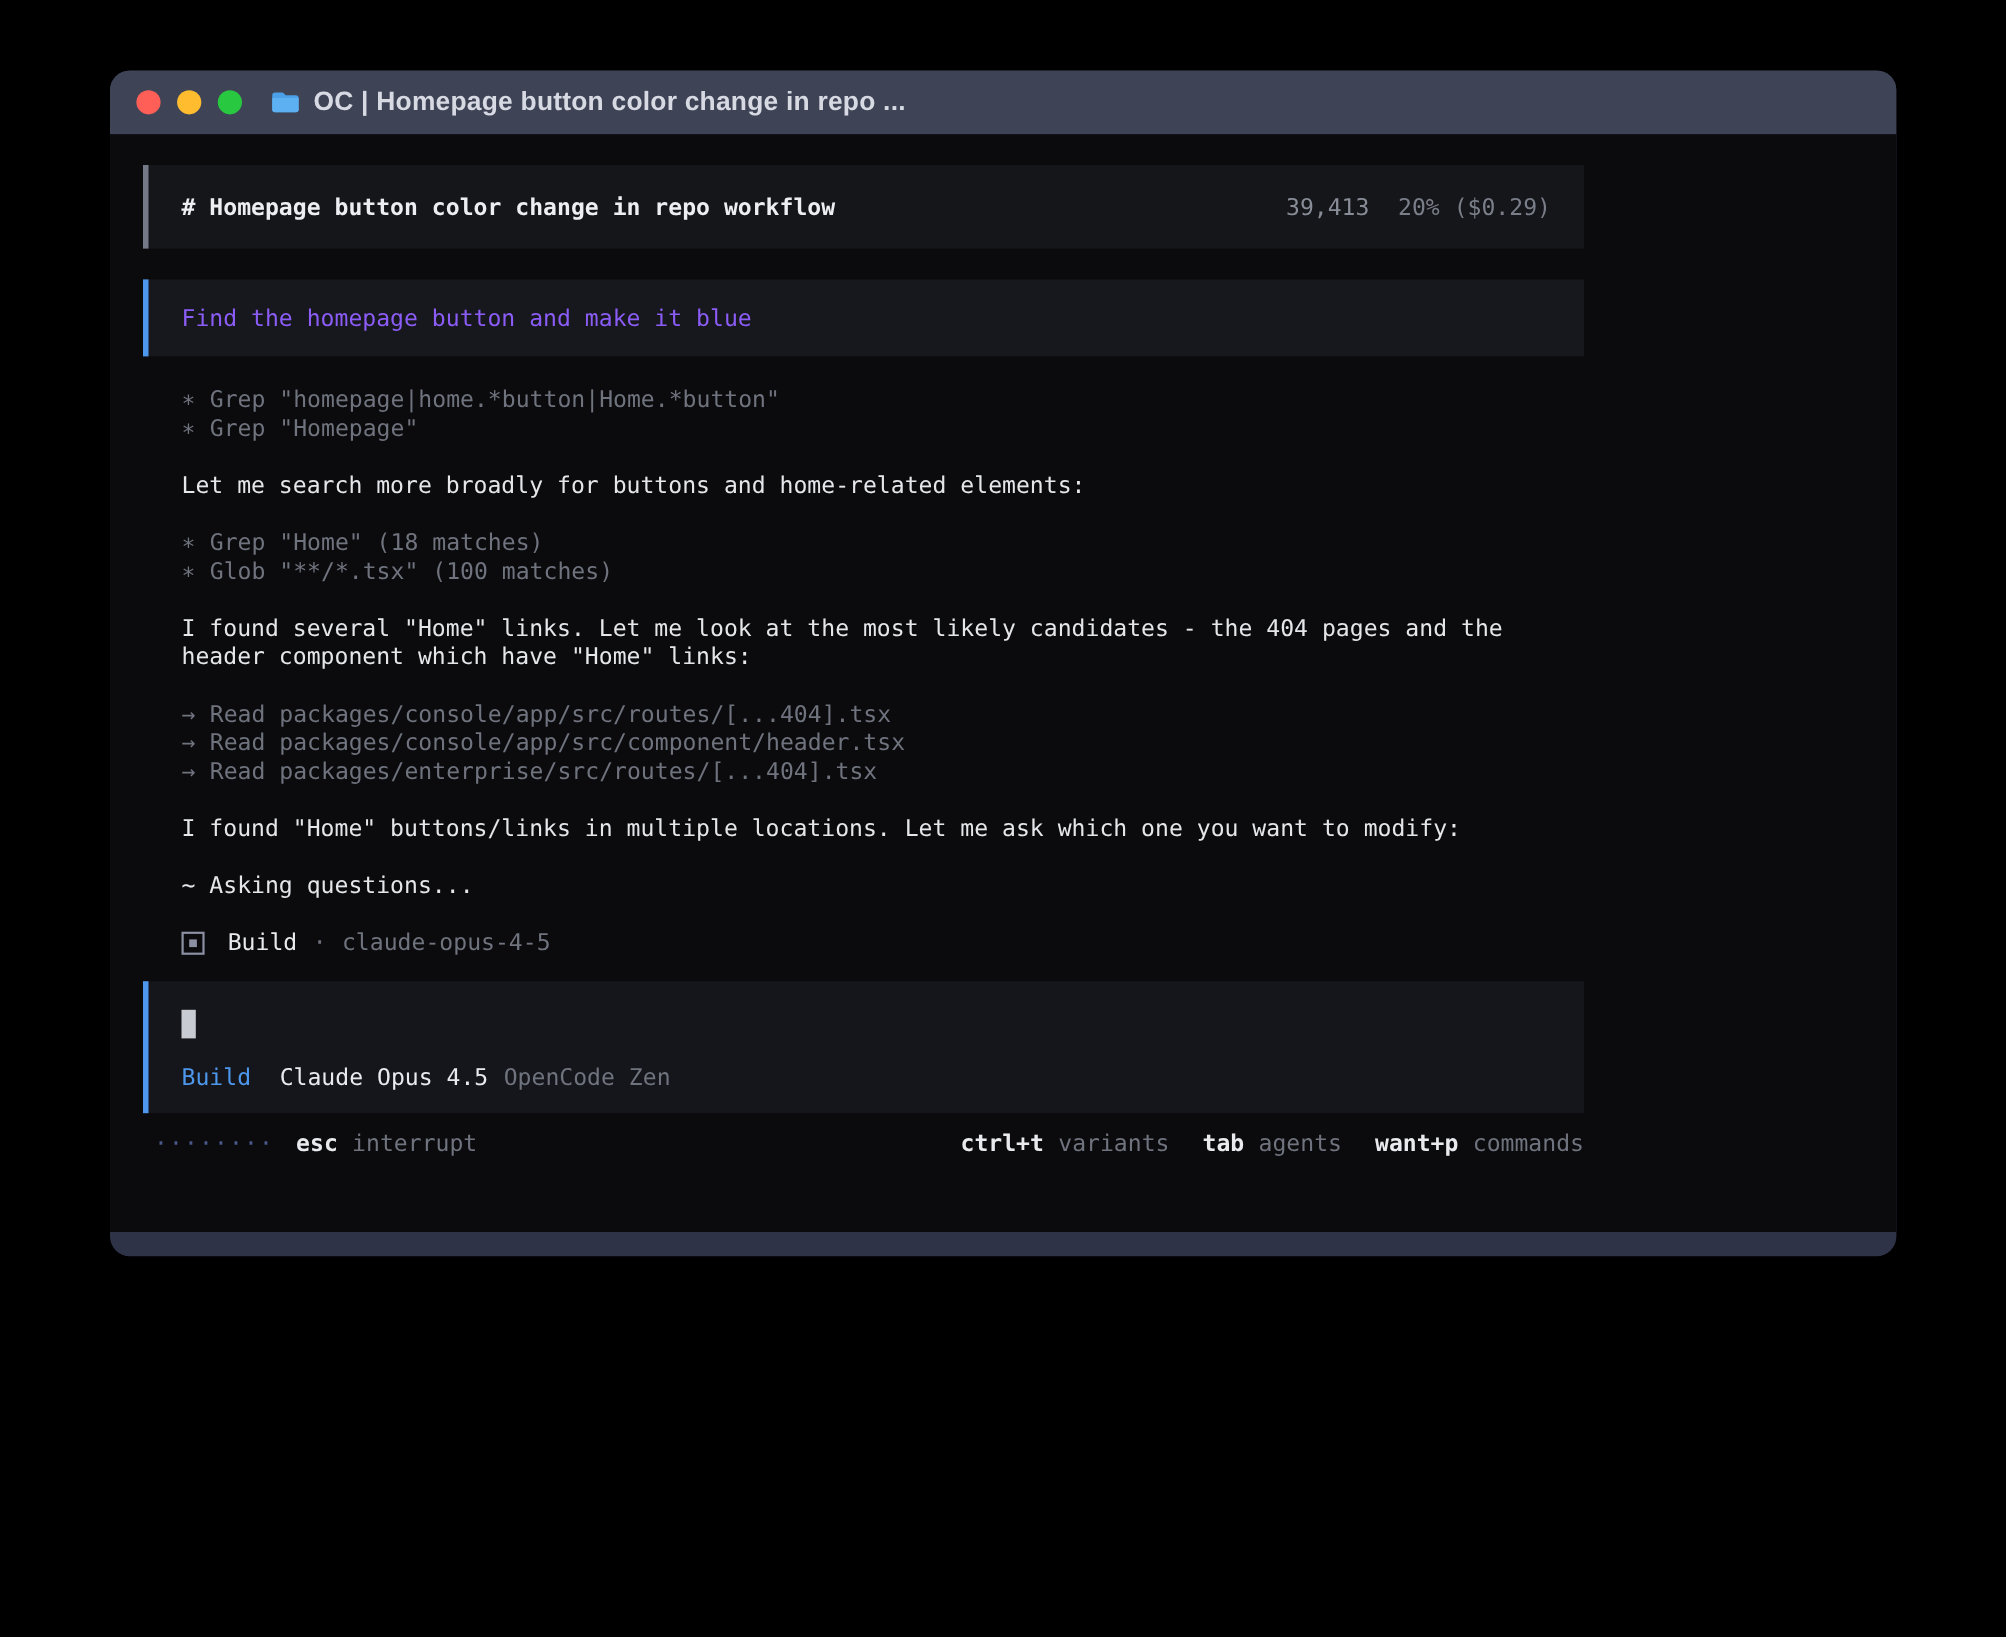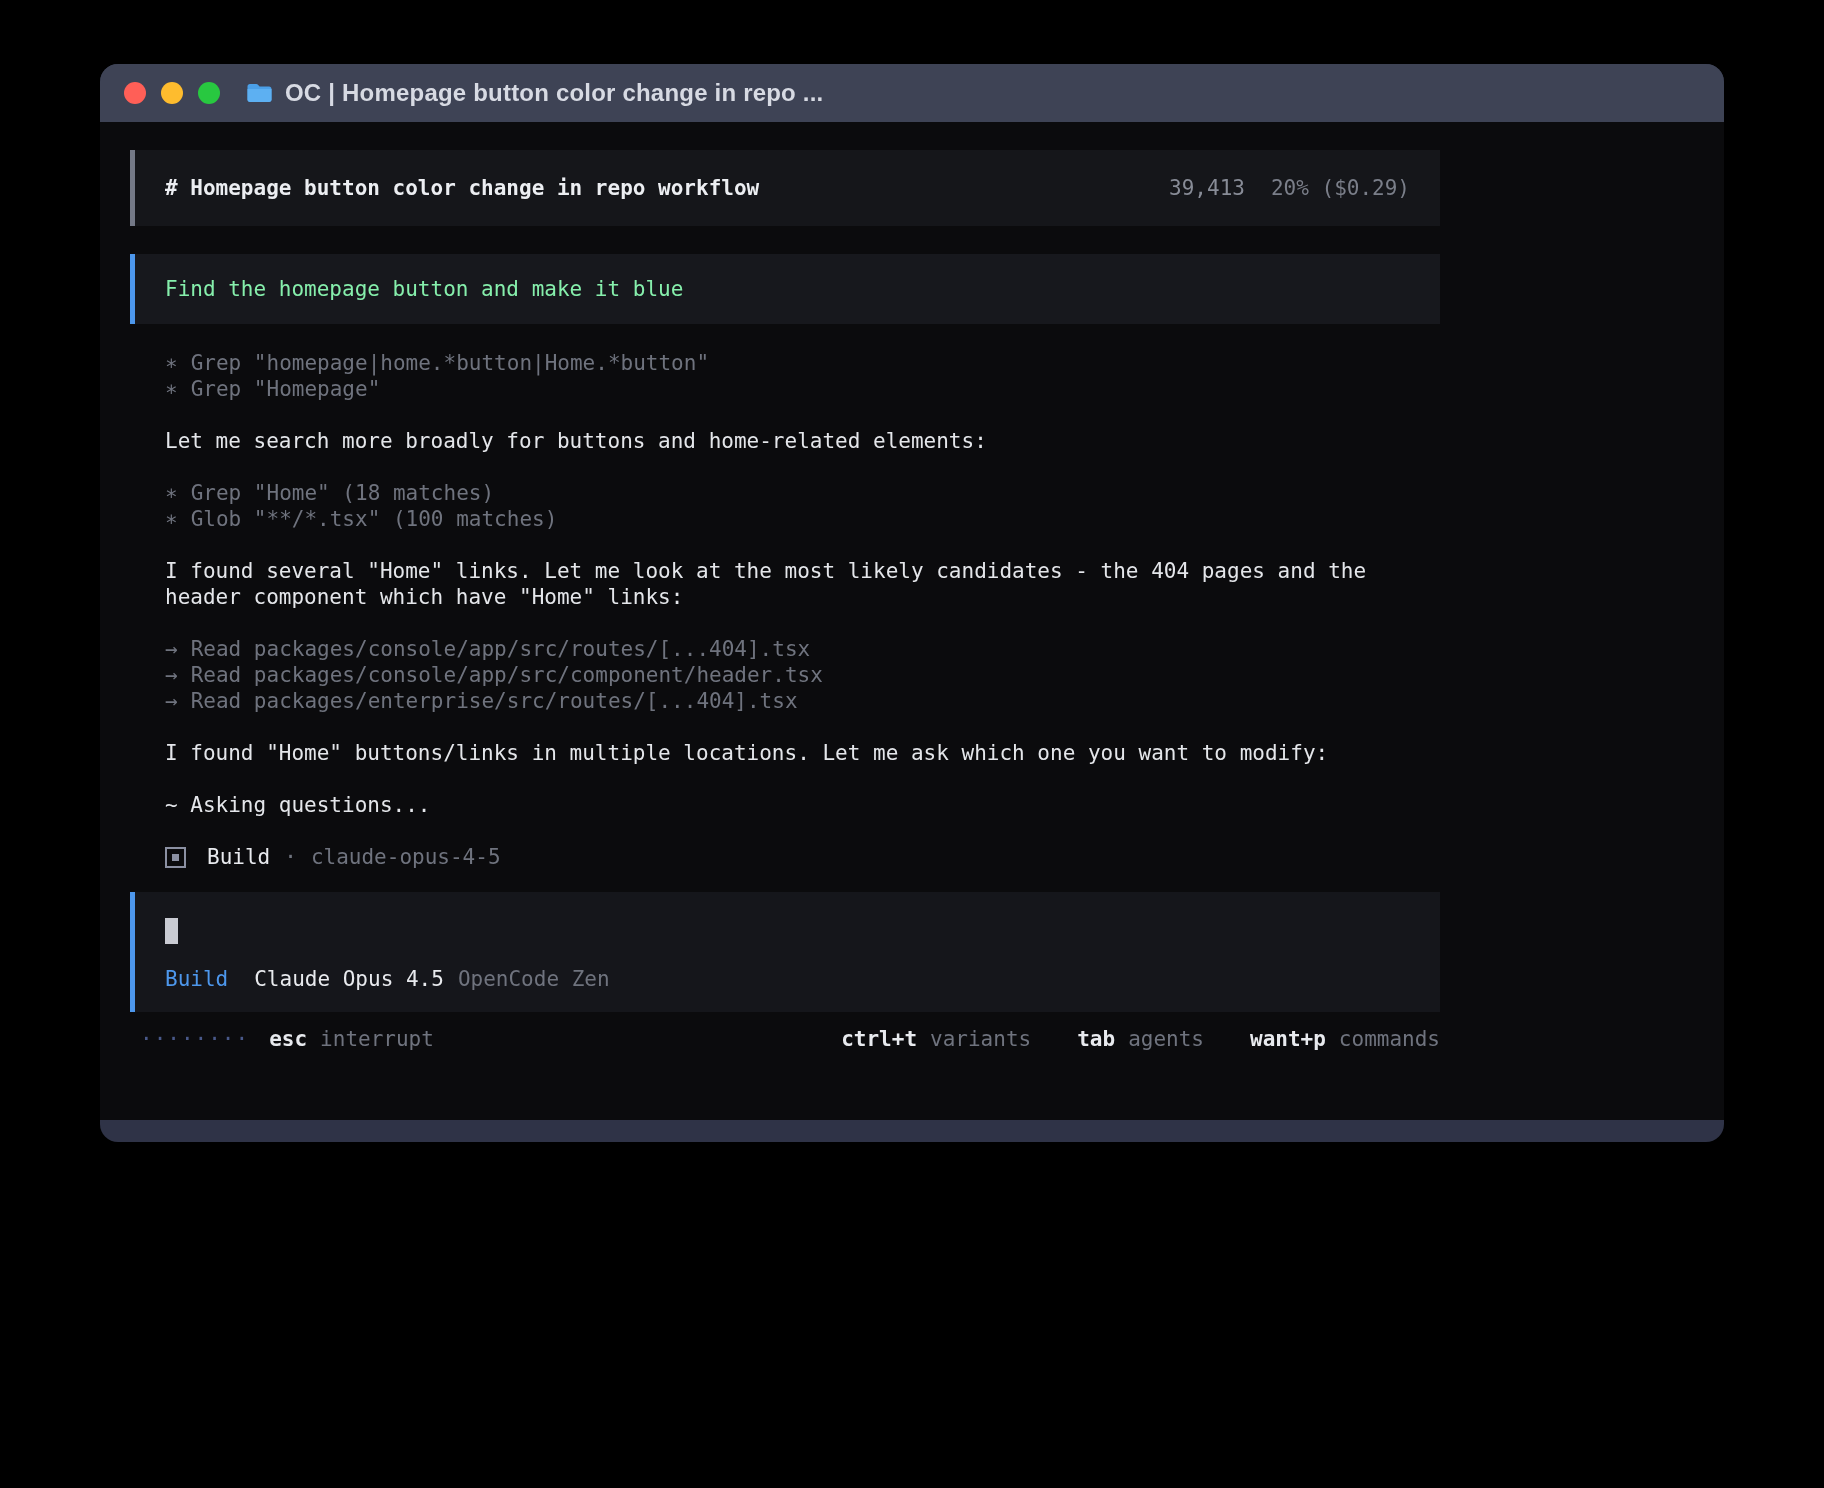--- a/index.html
+++ b/index.html
@@ -57,21 +57,21 @@
   .sh-title { color: #eceef2; font-weight: 700; white-space: nowrap; }
   .sh-right { display: flex; gap: 26px; white-space: nowrap; }
   .tokens { color: #888c97; }
   .cost { color: #7a7e89; }
 
   .user-msg {
     margin-top: 28px;
     background: #17181d;
     border-left: 5px solid #4d97ec;
     padding: 22px 30px;
-    color: #86efac;
+    color: #8b5cf6;
     box-sizing: border-box;
   }
 
   .msg { margin: 26px 0 0 35px; color: #e4e6ea; max-width: 1275px; }
   .msg.first { margin-top: 30px; }
 
   .tool-group { margin: 26px 0 0 35px; color: #6f737e; }
   .tool-line { display: flex; gap: 13px; white-space: nowrap; }
 
   .agent-row { margin: 26px 0 0 35px; display: flex; align-items: center; }
@@ -98,21 +98,21 @@
   .mode { color: #4d97ec; }
   .imodel { color: #e8eaee; margin-left: 26px; }
   .provider { color: #6f737e; margin-left: 14px; }
 
   .footer {
     margin-top: 14px; width: 100%;
     display: flex; align-items: center;
     padding-left: 10px; box-sizing: border-box;
   }
   .spinner { color: #49598a; letter-spacing: 1px; }
-  .hint { display: flex; gap: 13px; white-space: nowrap; margin-left: 16px; }
+  .hint { display: flex; gap: 13px; white-space: nowrap; }
   .hint .key { color: #e8eaee; font-weight: 700; }
   .hint .lbl { color: #6f737e; }
   .footer-left-hint { margin-left: 20px; }
   .footer-right { margin-left: auto; display: flex; gap: 30px; }
 </style>
 </head>
 <body>
 
 <div class="window">
 

